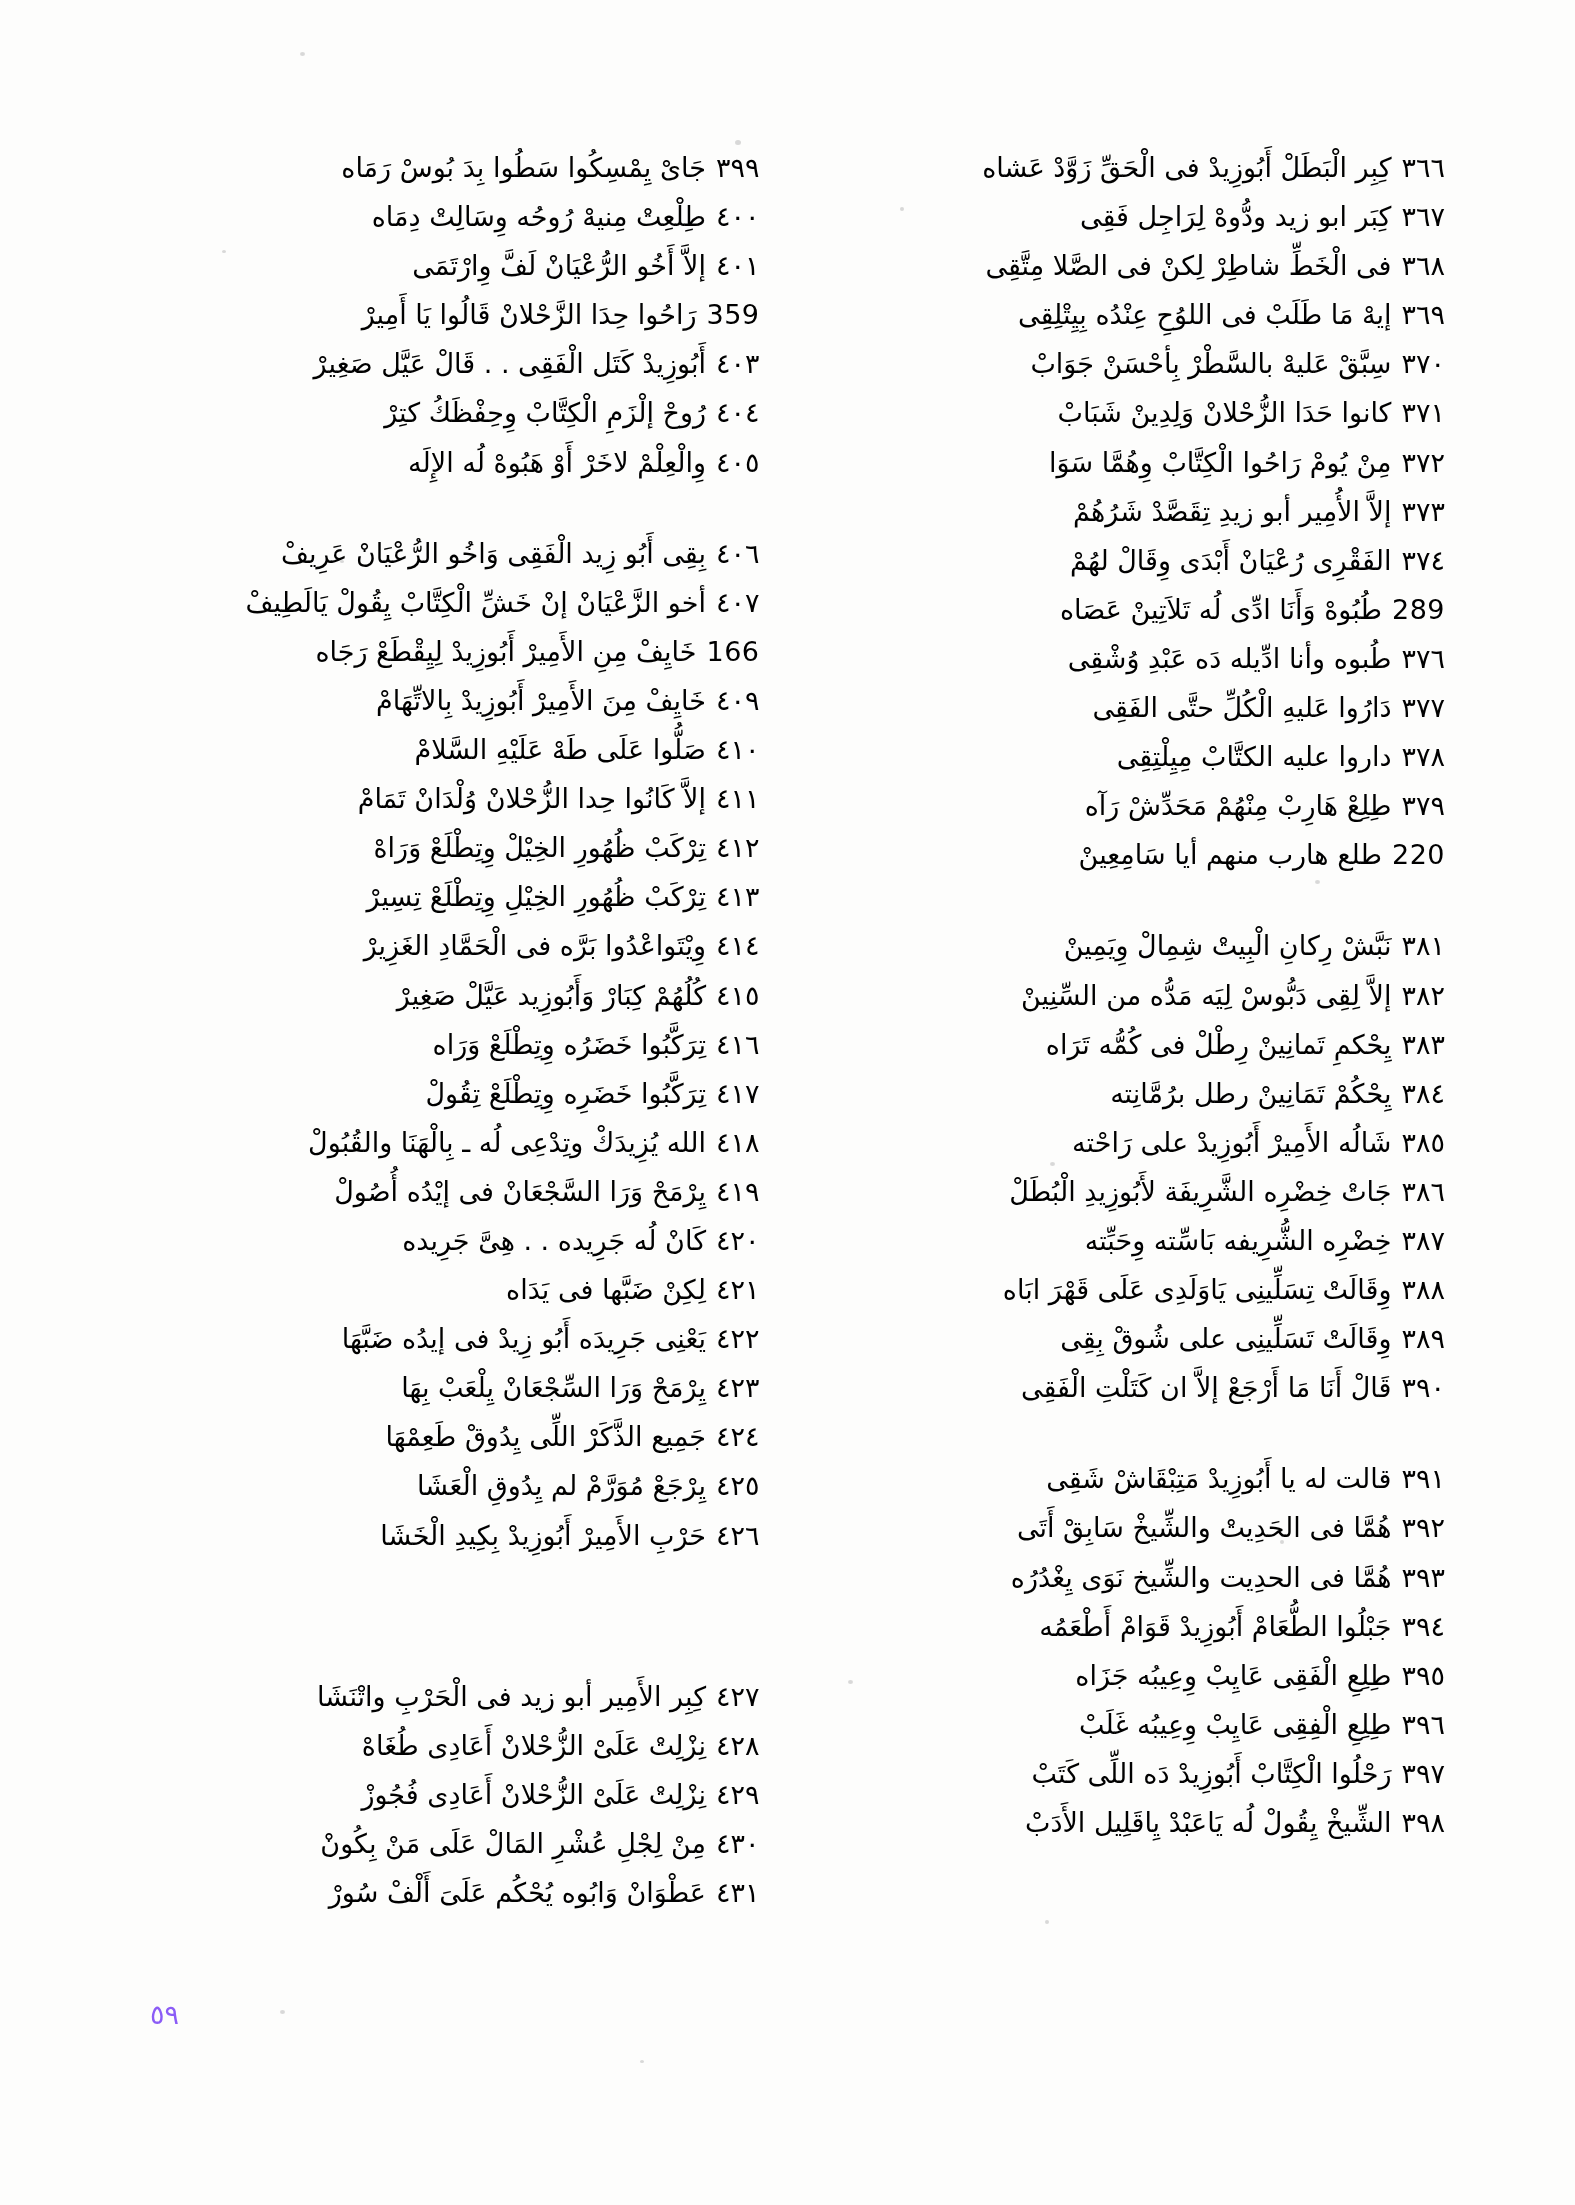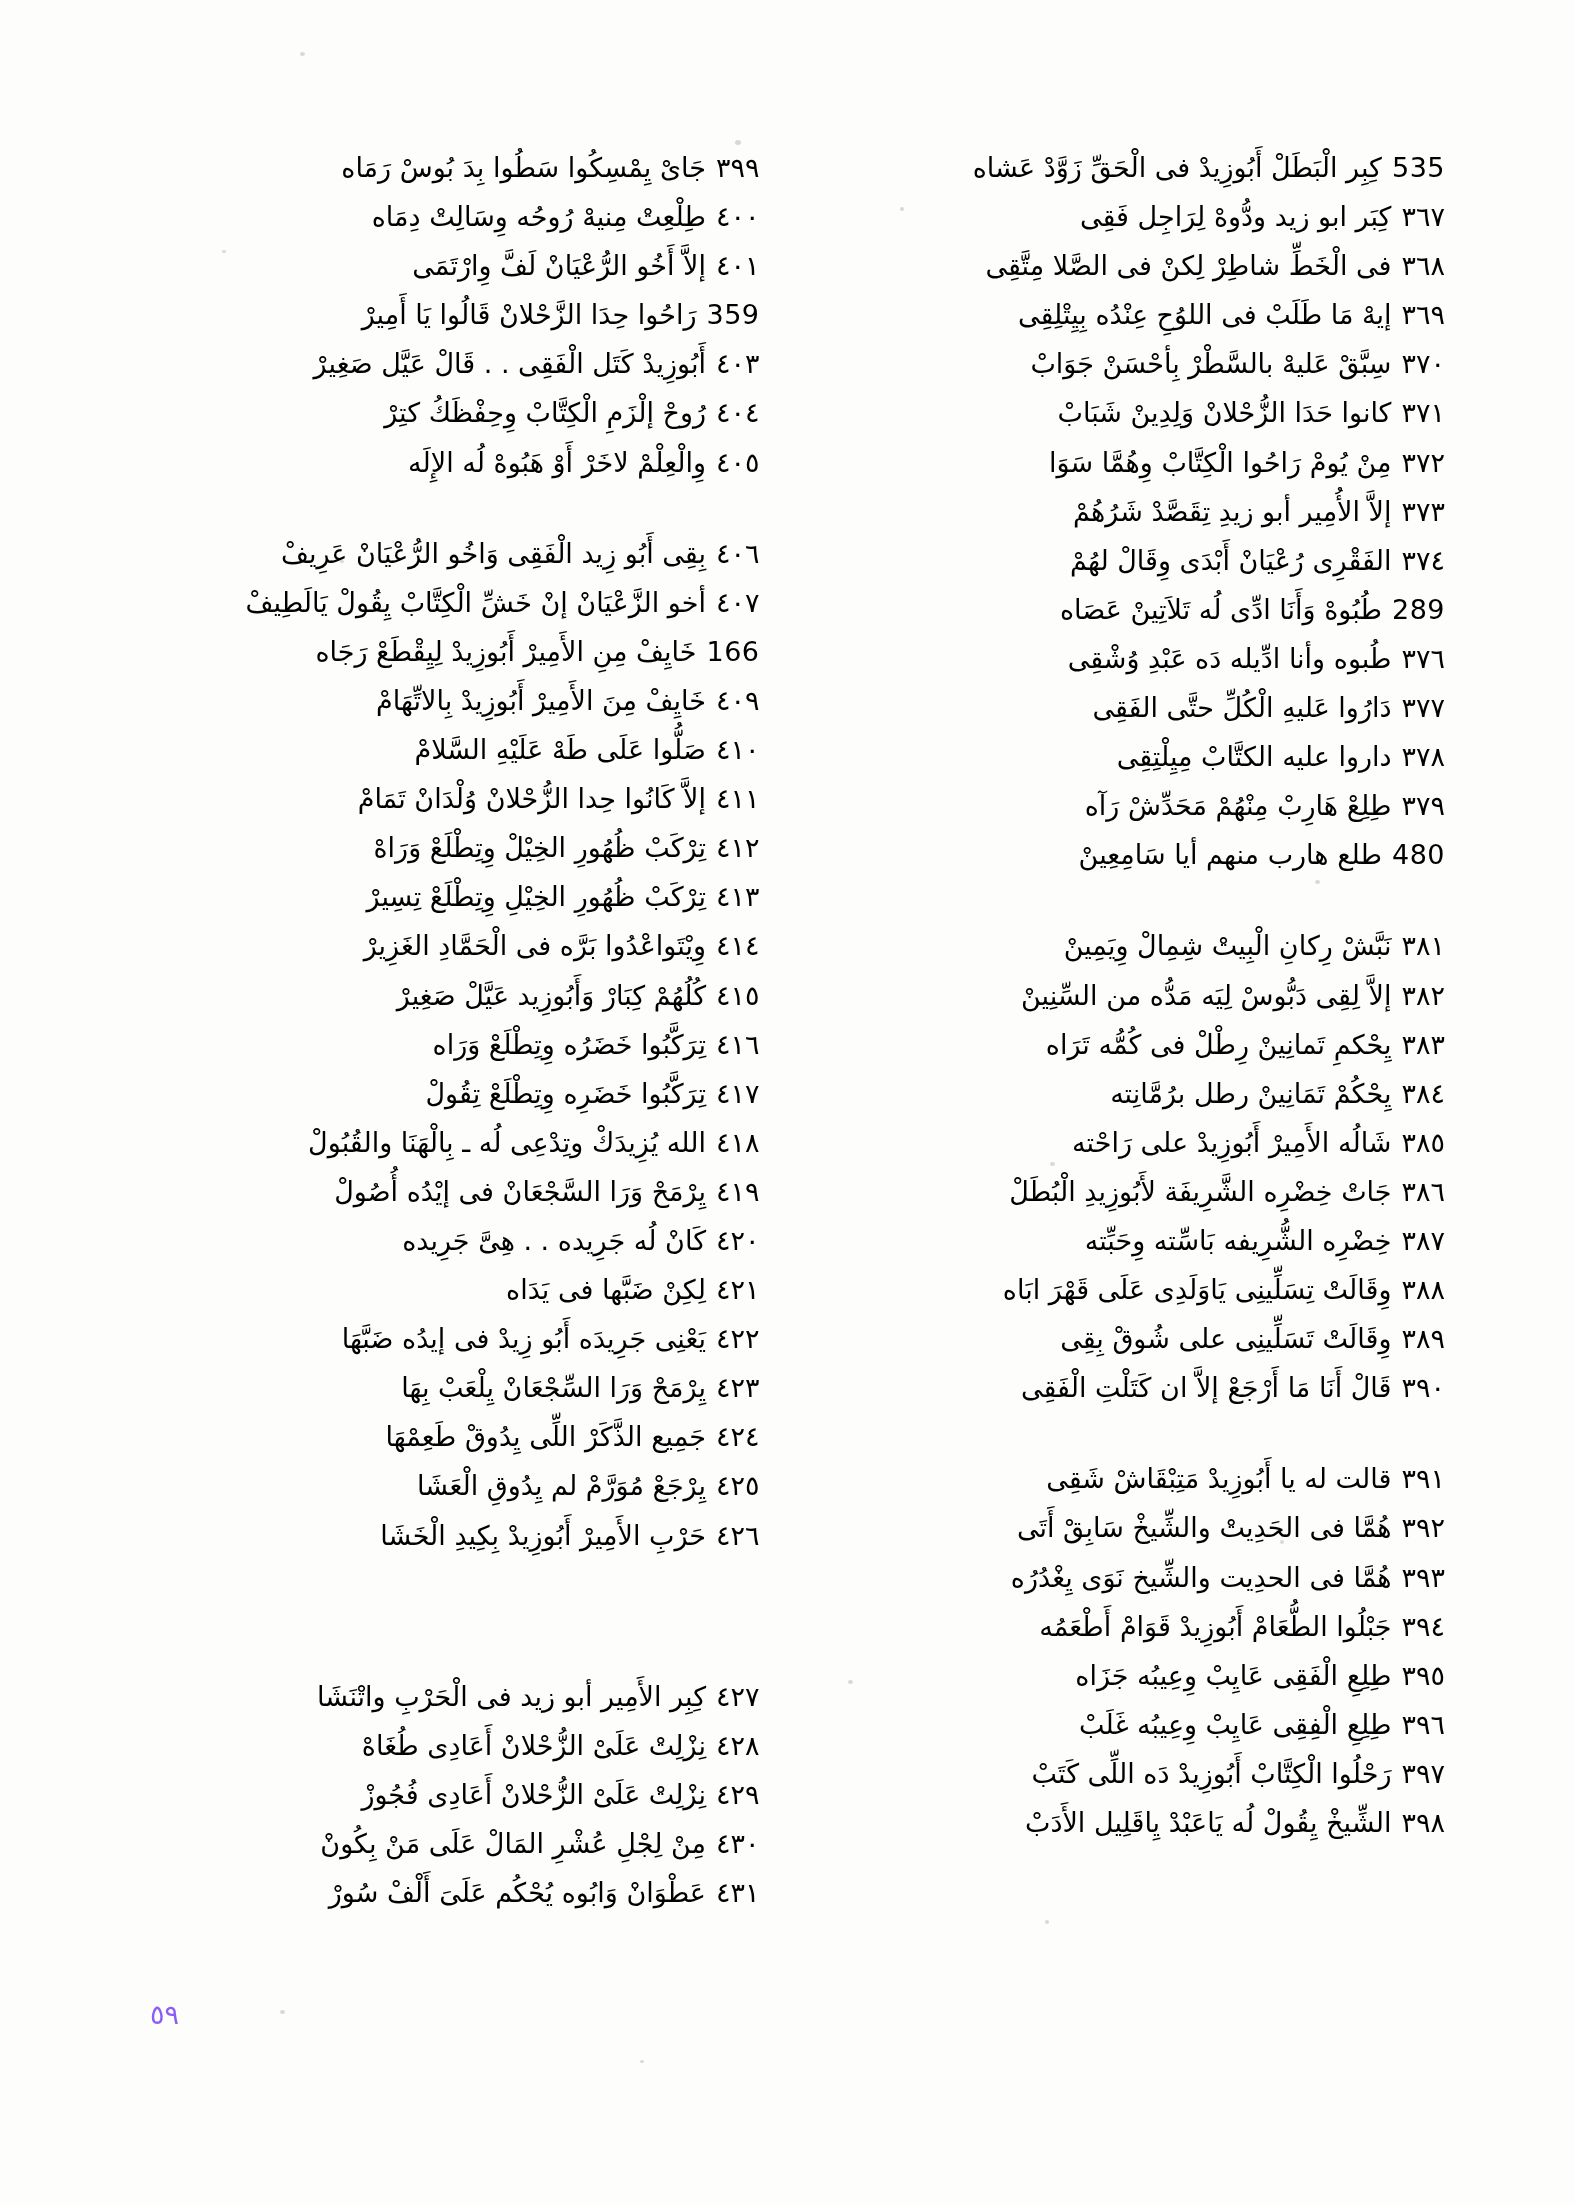--- a/index.html
+++ b/index.html
@@ -107,21 +107,21 @@
   <div class="speck" style="left:640px;  top:2060px;width:4px;  height:3px;"></div>
   <div class="speck" style="left:1280px; top:1540px;width:4px;  height:4px;"></div>
   <div class="speck" style="left:1315px; top:880px; width:5px;  height:4px;"></div>
 
   <div class="columns">
 
     <div class="col col-right">
 
       <div>
         <div class="verse">
-            <span class="vnum">535</span>
+            <span class="vnum">٣٦٦</span>
             <span class="vtext">كِبِر الْبَطَلْ أَبُوزِيدْ فى الْحَقِّ زَوَّدْ عَشاه</span>
           </div>
         <div class="verse">
             <span class="vnum">٣٦٧</span>
             <span class="vtext">كِبَر ابو زيد ودُّوهْ لِرَاجِل فَقِى</span>
           </div>
         <div class="verse">
             <span class="vnum">٣٦٨</span>
             <span class="vtext">فى الْخَطِّ شاطِرْ لِكنْ فى الصَّلا مِتَّقِى</span>
           </div>
@@ -163,21 +163,21 @@
           </div>
         <div class="verse">
             <span class="vnum">٣٧٨</span>
             <span class="vtext">داروا عليه الكتَّابْ مِيِلْتِقِى</span>
           </div>
         <div class="verse">
             <span class="vnum">٣٧٩</span>
             <span class="vtext">طِلِعْ هَارِبْ مِنْهُمْ مَحَدِّشْ رَآه</span>
           </div>
         <div class="verse">
-            <span class="vnum">480</span>
+            <span class="vnum">220</span>
             <span class="vtext">طلع هارب منهم أيا سَامِعِينْ</span>
           </div>
       </div>
 
       <div class="stanza-gap"></div>
 
       <div>
         <div class="verse">
             <span class="vnum">٣٨١</span>
             <span class="vtext">نَبَّشْ رِكانِ الْبِيتْ شِمِالْ وِيَمِينْ</span>

